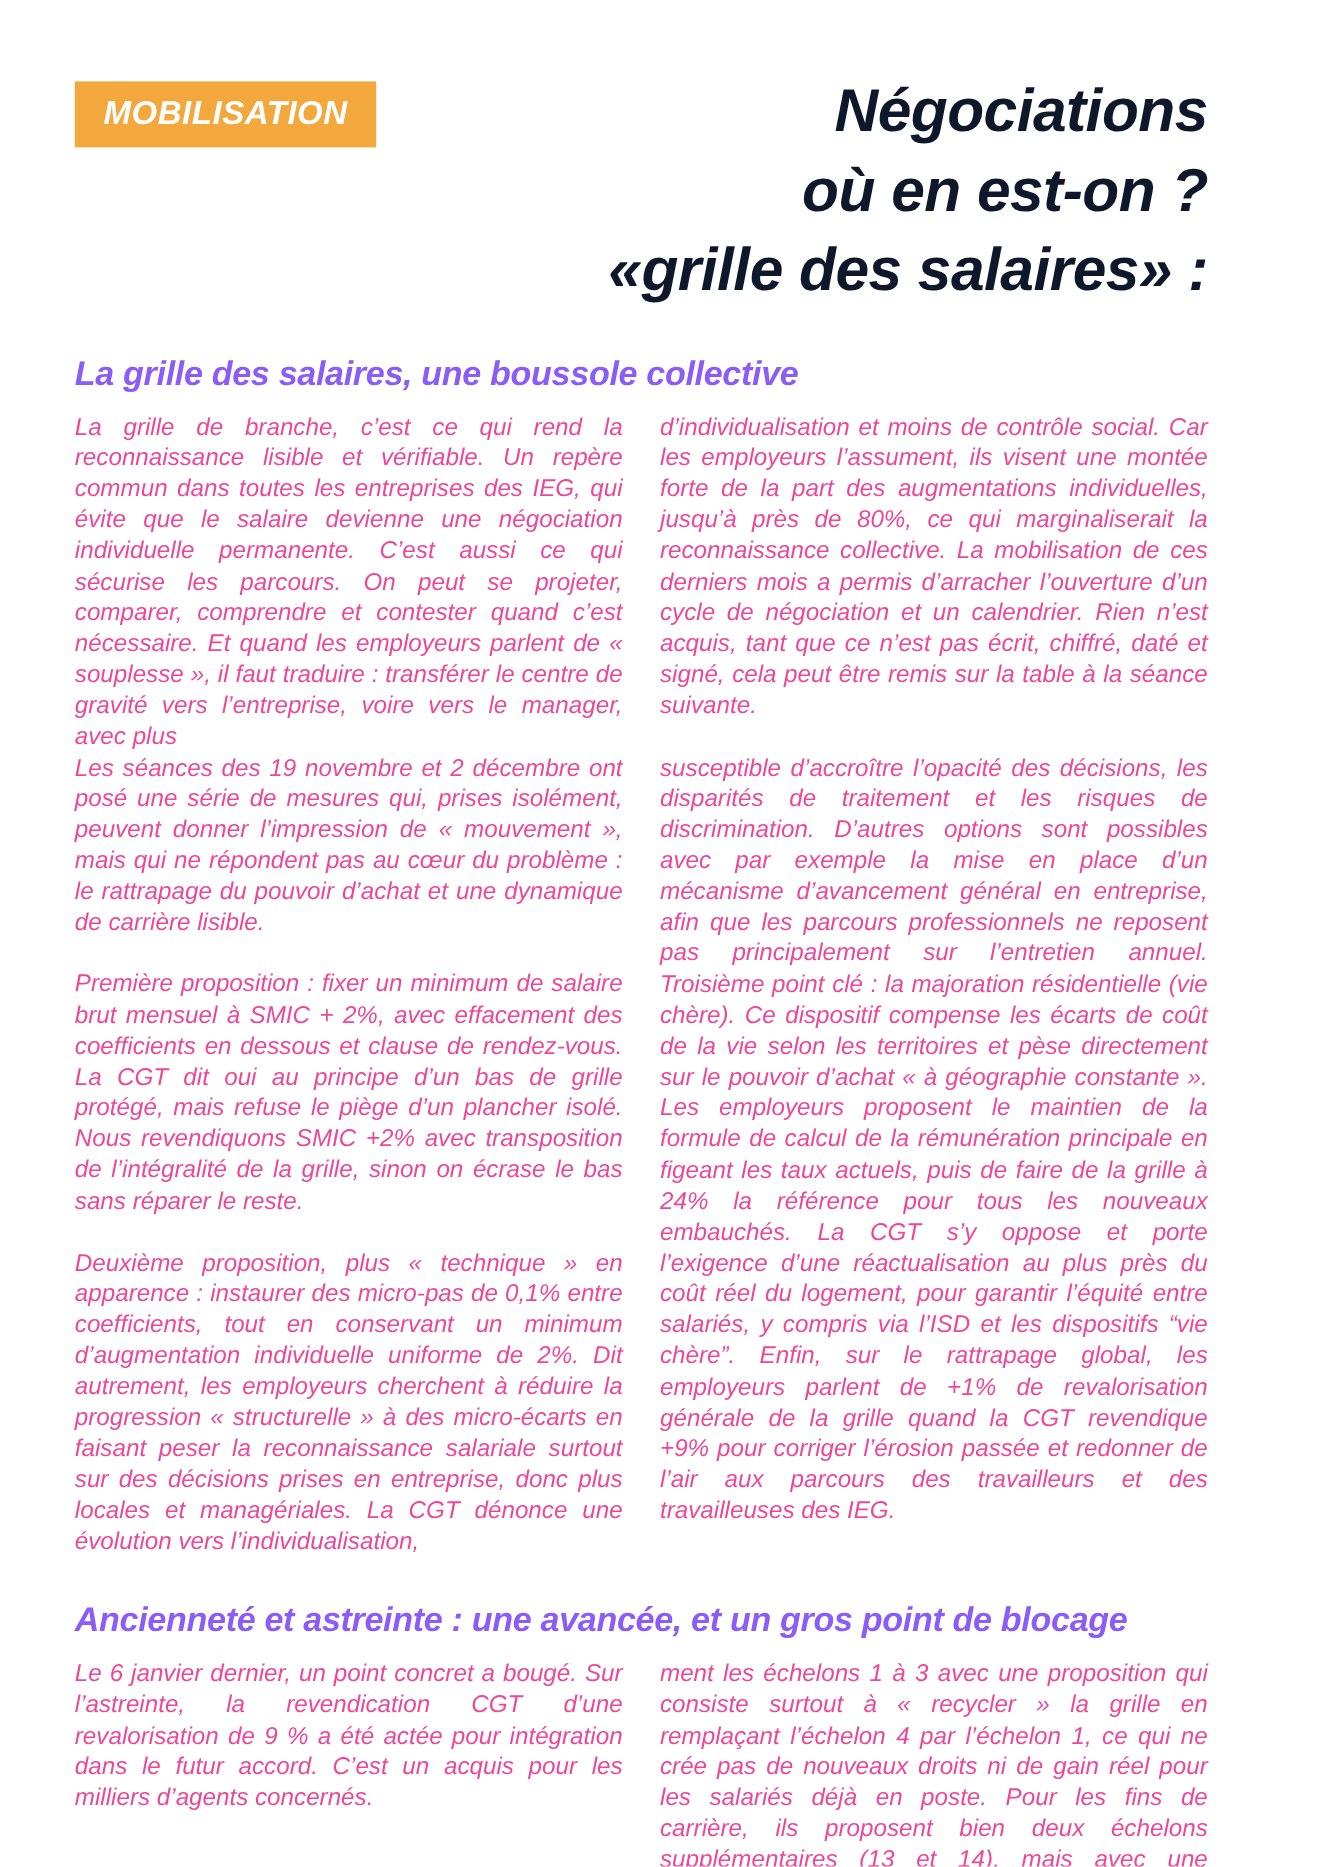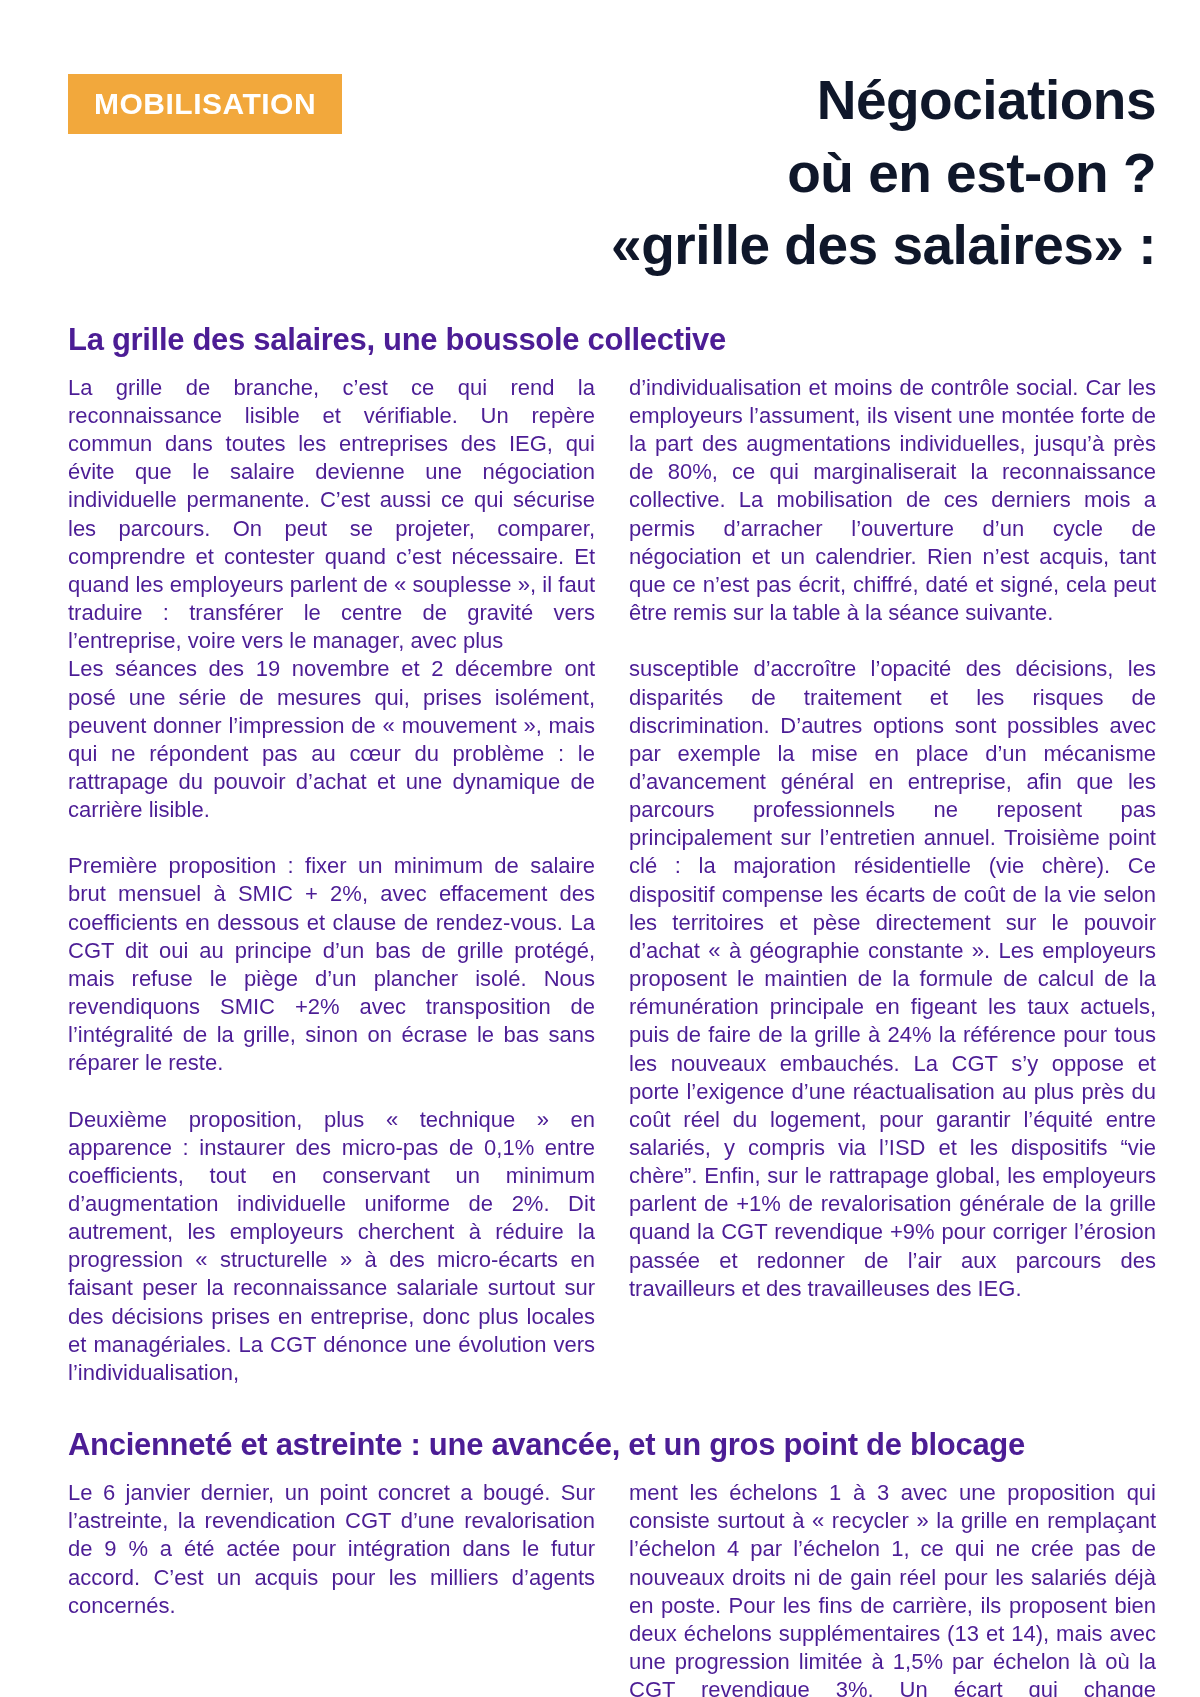--- a/index.html
+++ b/index.html
@@ -4,49 +4,50 @@
 <style>
   * { margin:0; padding:0; box-sizing:border-box; }
   html,body { background:#ffffff; }
   body {
     width:1200px;
     font-family:"Liberation Sans", sans-serif;
     -webkit-font-smoothing:antialiased;
   }
   .page {
     width:1200px; height:1697px;
-    padding:64px 44px 0 68px;
+    padding:64px 102px 0 68px;
     position:relative; overflow:hidden;
     background:#ffffff;
+    font-style:italic;
   }
 
   
   .masthead { display:flex; align-items:flex-start; }
   .badge {
     background:#F2A83C; color:#ffffff;
     font-weight:bold; font-size:30px; letter-spacing:0.5px;
     padding:13px 26px; margin-top:10px; flex:0 0 auto;
   }
   .title {
     flex:1 1 auto;
     color:#0f172a; text-align:right;
     font-size:55px; line-height:1.32; font-weight:bold;
     letter-spacing:-0.5px;
   }
   .title .title-line { display:block; }
 
   
   section h2 {
-    color:#4c1d95; font-size:31px; font-weight:bold;
+    color:#8b5cf6; font-size:31px; font-weight:bold;
     margin:40px 0 16px 0; letter-spacing:-0.3px;
   }
   .columns { display:flex; gap:34px; }
   .col {
     flex:1 1 0;
-    color:#4c1d95; font-size:22px; line-height:1.28;
+    color:#ec4899; font-size:22px; line-height:1.28;
     text-align:justify;
   }
   .col p + p { margin-top:28px; }
 </style>
 </head>
 <body>
 
 <div class="page">
 
   <header class="masthead">

